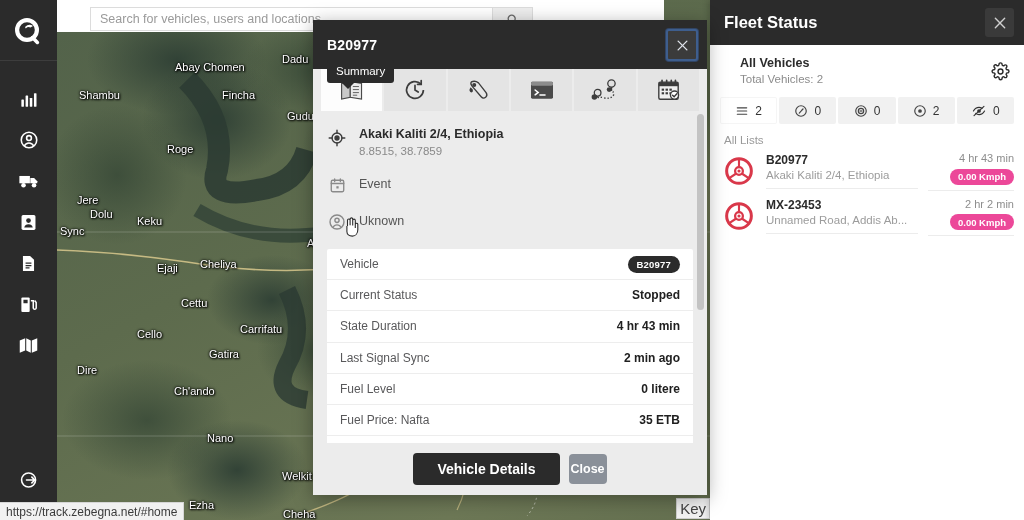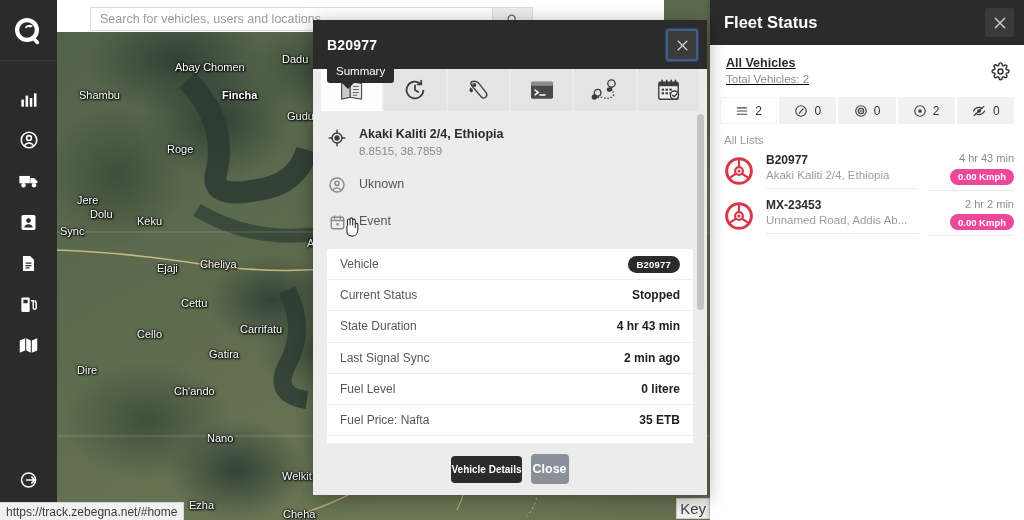--- a/index.html
+++ b/index.html
@@ -117,22 +117,22 @@
     position:absolute;right:3px;top:3px;width:7px;height:328px;
     background:transparent;z-index:6;
   }
   .scrollthumb{position:absolute;top:0;left:0;width:7px;height:196px;background:#c3c3c3;border-radius:4px;}
 
   .dlg-foot{
     flex:0 0 auto;height:52px;background:#ececec;display:flex;
     align-items:center;justify-content:center;gap:9px;
   }
   .btn-primary{
-    background:#2b2b2b;color:#fff;font-size:10px;font-weight:bold;
-    padding:8px 0;border:none;border-radius:4px;cursor:pointer;
+    background:#2b2b2b;color:#fff;font-size:14px;font-weight:bold;
+    padding:8px 24px;border:none;border-radius:4px;cursor:pointer;
     font-family:"Liberation Sans",sans-serif;
   }
   .btn-secondary{
     background:#8a9099;color:#fff;font-size:12.5px;font-weight:bold;
     padding:8px 2px;border:none;border-radius:4px;cursor:pointer;
     font-family:"Liberation Sans",sans-serif;
   }
 
   
   .fleet{
@@ -141,21 +141,21 @@
     display:flex;flex-direction:column;
   }
   .fleet-head{
     height:45px;background:#2b2b2b;flex:0 0 auto;display:flex;align-items:center;position:relative;
   }
   .fleet-title{color:#fff;font-size:16.5px;font-weight:bold;margin-left:14px;}
   .fleet-x{
     position:absolute;right:10px;top:8px;width:29px;height:29px;background:#3a3a3a;border-radius:3px;
     display:flex;align-items:center;justify-content:center;cursor:pointer;
   }
-  .fleet-sub{padding:11px 14px 0 16px;position:relative;text-decoration:underline;}
+  .fleet-sub{padding:11px 14px 0 30px;position:relative;}
   .fs-t{font-size:12.5px;font-weight:bold;color:#2b2b2b;}
   .fs-s{font-size:11.5px;color:#8c8c8c;margin-top:3px;}
   .gear{position:absolute;right:14px;top:17px;cursor:pointer;}
 
   .chips{display:flex;gap:2px;padding:12px 10px 0 10px;}
   .chip{
     flex:1;height:27px;background:#f1f1f1;display:flex;align-items:center;
     justify-content:center;gap:6px;cursor:pointer;border-radius:2px;
   }
   .chip.active{background:#ffffff;box-shadow:inset 0 0 0 1px #f5f5f5;}
@@ -241,21 +241,21 @@
       <path d="M290 450 Q330 420 390 432 Q440 442 470 470 Q490 492 470 516" stroke="#ffffff" stroke-width="1" stroke-dasharray="2 3" fill="none" opacity=".55"></path>
       <line x1="0" y1="232" x2="967" y2="232" stroke="#ffffff" stroke-width="0.7" opacity=".28"></line>
       <line x1="0" y1="436" x2="967" y2="436" stroke="#ffffff" stroke-width="0.7" opacity=".28"></line>
     </svg>
 
     <div>
       <span class="mlabel" style="left:268px;top:36px;">K'Erdobi</span>
       <span class="mlabel" style="left:225px;top:53px;">Dadu</span>
       <span class="mlabel" style="left:118px;top:61px;">Abay Chomen</span>
       <span class="mlabel" style="left:22px;top:89px;">Shambu</span>
-      <span class="mlabel" style="left:165px;top:89px;font-weight:bold;">Fincha</span>
+      <span class="mlabel" style="left:165px;top:89px;">Fincha</span>
       <span class="mlabel" style="left:230px;top:110px;">Guduru</span>
       <span class="mlabel" style="left:305px;top:85px;">G</span>
       <span class="mlabel" style="left:110px;top:143px;">Roge</span>
       <span class="mlabel" style="left:20px;top:194px;">Jere</span>
       <span class="mlabel" style="left:33px;top:208px;">Dolu</span>
       <span class="mlabel" style="left:80px;top:215px;">Keku</span>
       <span class="mlabel" style="left:3px;top:225px;">Sync</span>
       <span class="mlabel" style="left:250px;top:237px;">Ajo</span>
       <span class="mlabel" style="left:100px;top:262px;text-align:right;">Ejaji</span>
       <span class="mlabel" style="left:143px;top:258px;">Cheliya</span>
@@ -453,38 +453,38 @@
             </svg>
           </span>
           <div>
             <div class="info-main">Akaki Kaliti 2/4, Ethiopia</div>
             <div class="info-sub">8.8515, 38.7859</div>
           </div>
         </div>
 
         <div class="info-row" style="margin-top:16px;">
           <span class="info-ic">
+            <svg width="17" height="17" viewBox="0 0 24 24" fill="none" stroke="#8a8a8a" stroke-width="1.9">
+              <rect x="3.2" y="4.6" width="17.6" height="16.2" rx="2"></rect>
+              <path d="M3.2 9.2h17.6M8 2.8v3.6M16 2.8v3.6" stroke-linecap="round"></path>
+              <rect x="10.4" y="13" width="3.2" height="3.2" fill="#8a8a8a" stroke="none"></rect>
+            </svg>
+          </span>
+          <div class="info-plain">Event</div>
+        </div>
+
+        <div class="info-row" style="margin-top:16px;">
+          <span class="info-ic">
             <svg width="18" height="18" viewBox="0 0 24 24" fill="none" stroke="#8a8a8a" stroke-width="1.9">
               <circle cx="12" cy="12" r="9.3"></circle>
                 <circle cx="12" cy="9.8" r="2.8"></circle>
               <path d="M6.6 19.2a6 6 0 0 1 10.8 0"></path>
             </svg>
           </span>
           <div class="info-plain">Uknown</div>
-        </div>
-
-        <div class="info-row" style="margin-top:16px;">
-          <span class="info-ic">
-            <svg width="17" height="17" viewBox="0 0 24 24" fill="none" stroke="#8a8a8a" stroke-width="1.9">
-              <rect x="3.2" y="4.6" width="17.6" height="16.2" rx="2"></rect>
-              <path d="M3.2 9.2h17.6M8 2.8v3.6M16 2.8v3.6" stroke-linecap="round"></path>
-              <rect x="10.4" y="13" width="3.2" height="3.2" fill="#8a8a8a" stroke="none"></rect>
-            </svg>
-          </span>
-          <div class="info-plain">Event</div>
         </div>
 
         <div class="table">
           <div class="trow">
             <span class="tk">Vehicle</span>
             <span class="pill-dark">B20977</span>
           </div>
           <div class="trow">
             <span class="tk">Current Status</span>
             <span class="tv">Stopped</span>

